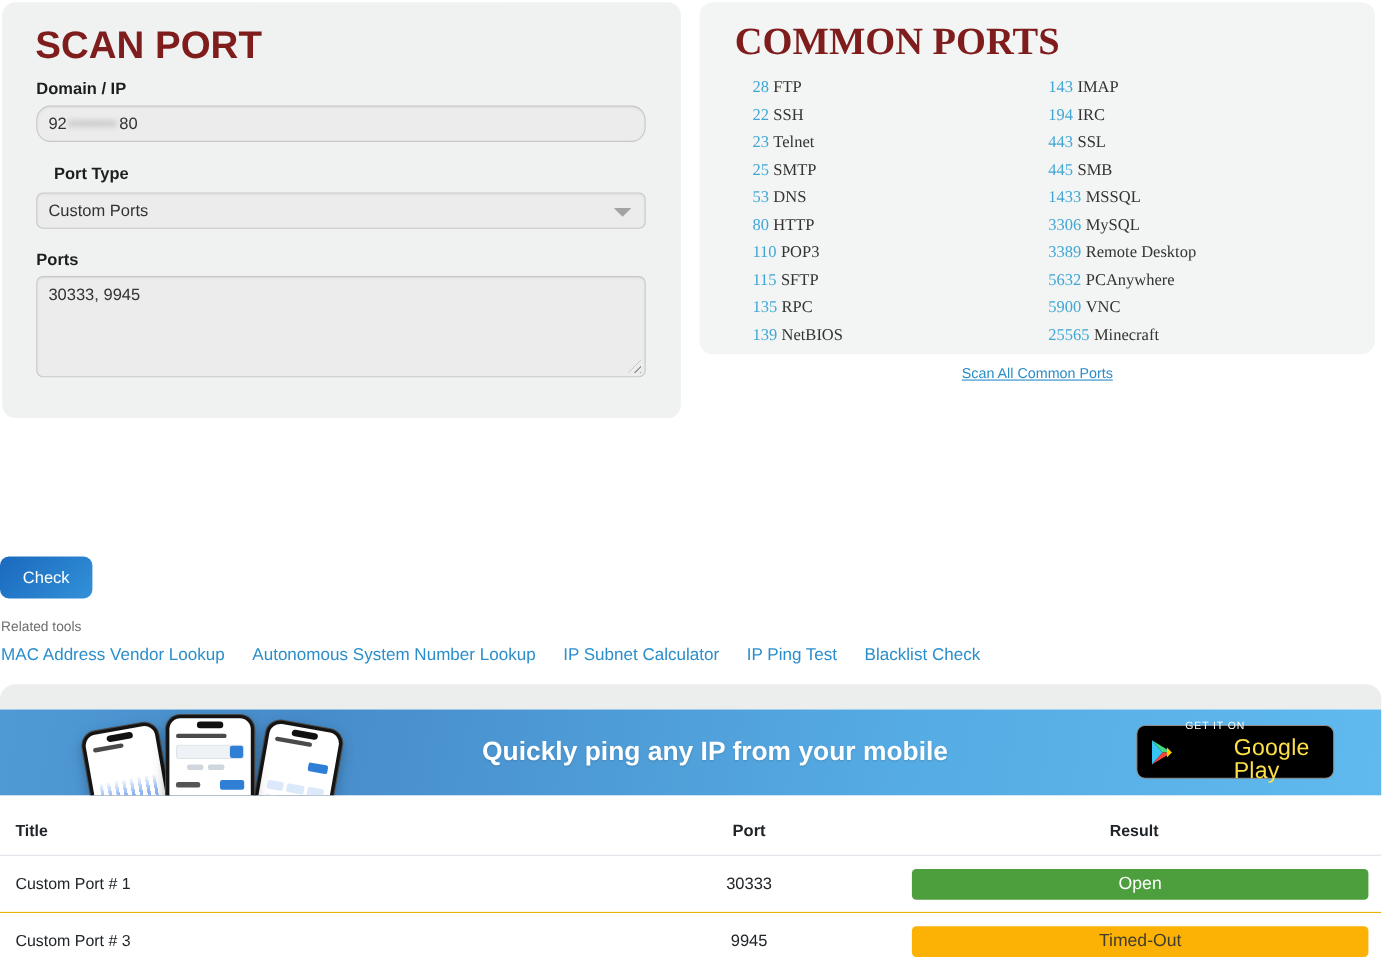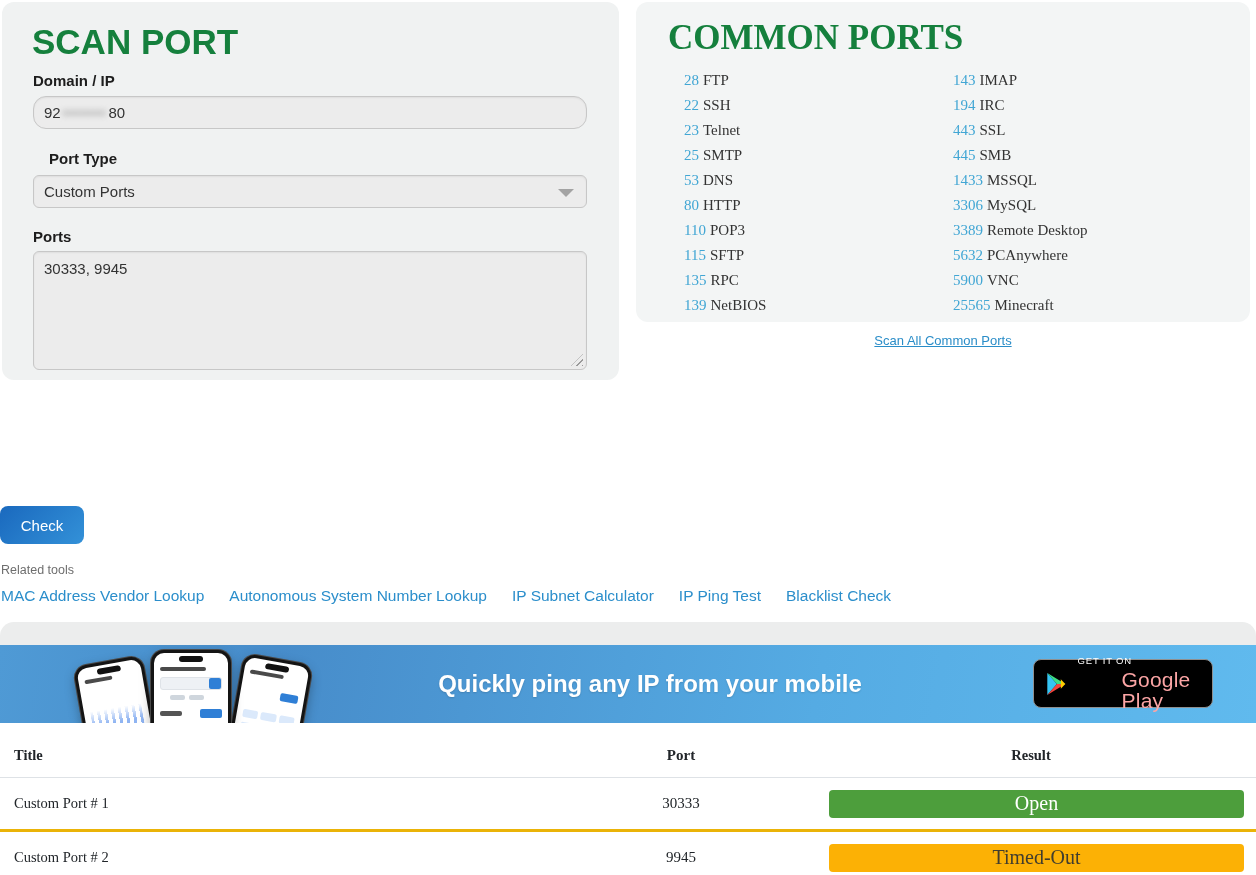--- a/index.html
+++ b/index.html
@@ -4,32 +4,32 @@
 <style>
   html,body{margin:0;padding:0;background:#fff;}
   .page{position:relative;width:1256px;height:875px;overflow:hidden;
         font-family:"Liberation Sans",sans-serif;color:#212529;background:#fff;}
 
   
   .card{position:absolute;background:#f0f2f2;border-radius:12px;}
   .card-left{left:2px;top:2px;width:617px;height:378px;}
   .card-right{left:636px;top:2px;width:614px;height:320px;background:#f3f5f5;font-family:Liberation Serif, serif;}
 
-  .panel-title{position:absolute;font-size:35px;font-weight:700;color:#15803d;line-height:40px;}
+  .panel-title{position:absolute;font-size:35px;font-weight:700;color:#7f1d1d;line-height:40px;}
   .form-label{position:absolute;font-size:15px;font-weight:700;color:#1d1d1d;}
 
   .field{position:absolute;left:33px;width:554px;background:#ececec;border:1px solid #c7c7c7;
          border-radius:6px;box-sizing:border-box;font-size:15px;color:#333;
          box-shadow:inset 0 1px 2px rgba(0,0,0,0.06);}
   .field-input{height:33px;line-height:31px;padding:0 10px;}
   .masked{filter:blur(3px);color:#8a8a8a;letter-spacing:1px;margin:0 2px;}
   .select-caret{position:absolute;right:12px;top:13px;width:0;height:0;
                 border-left:8px solid transparent;border-right:8px solid transparent;
                 border-top:8px solid #a3a3a3;}
-  .field-textarea{height:119px;padding:8px 10px;line-height:18px;}
+  .field-textarea{height:92px;padding:8px 10px;line-height:18px;}
   .resize-handle{position:absolute;right:3px;bottom:3px;width:12px;height:12px;
       background:repeating-linear-gradient(135deg,#9a9a9a 0 1px,transparent 1px 4px);
       clip-path:polygon(100% 0,100% 100%,0 100%);}
 
   
   .ports-col{position:absolute;top:66px;}
   .ports-col-1{left:48px;}
   .ports-col-2{left:317px;}
   .port-row{height:25px;line-height:25px;font-size:15px;cursor:pointer;}
   .port-num{color:#41a6d4;}
@@ -81,33 +81,33 @@
   .chip-grid .r{display:flex;gap:3px;margin-bottom:5px;}
   .chip-grid i{flex:1;height:8px;background:#dbe9fb;border-radius:2px;display:block;}
   .btn-blue-sm{position:absolute;right:6px;top:30px;width:18px;height:8px;background:#2f7fd6;border-radius:2px;}
 
   
   .gp-badge{position:absolute;left:1033px;top:14px;width:180px;height:49px;background:#000;
             border:1px solid #8f8f8f;border-radius:8px;box-sizing:border-box;display:flex;
             align-items:center;padding:0 12px;gap:11px;cursor:pointer;}
   .gp-text{display:flex;flex-direction:column;line-height:1;}
   .gp-small{color:#fff;font-size:9.5px;letter-spacing:0.8px;margin-bottom:3px;}
-  .gp-large{color:#fca5a5;font-size:21px;letter-spacing:0.2px;margin-left:44px;}
+  .gp-large{color:#fde047;font-size:21px;letter-spacing:0.2px;margin-left:44px;}
 
   
   .results{position:absolute;left:0;top:737px;width:1256px;}
-  .tr{display:grid;grid-template-columns:556px 250px 1fr;align-items:center;font-family:Liberation Serif, serif;}
+  .tr{display:grid;grid-template-columns:556px 250px 1fr;align-items:center;}
   .thead{padding:10px 0 13px;border-bottom:1px solid #dee2e6;font-weight:700;font-size:14.5px;}
   .cell-title{padding-left:14px;font-size:14.5px;}
   .cell-port{text-align:center;font-size:15px;}
   .cell-result{text-align:center;}
   .row{height:51px;}
-  .row-sep{border-bottom:3px solid #eab308;}
+  .row-sep{border-bottom:1px solid #eab308;}
   .status-badge{margin:0 12px 0 23px;height:28px;border-radius:4px;display:flex;
-                align-items:center;justify-content:center;font-size:20px;}
+                align-items:center;justify-content:center;font-size:16px;}
 </style>
 </head>
 <body>
 
 <div class="page">
 
   <div class="card card-left">
     <div class="panel-title" style="left:30px;top:20px;">SCAN PORT</div>
 
     <div class="form-label" style="left:31px;top:70px;">Domain / IP</div>
@@ -248,21 +248,21 @@
 
     <div class="tr row row-sep">
       <div class="cell-title">Custom Port # 1</div>
       <div class="cell-port">30333</div>
       <div class="cell-result">
         <div class="status-badge" style="background: rgb(77, 158, 60); color: rgb(255, 255, 255);">Open</div>
       </div>
     </div>
 
     <div class="tr row">
-      <div class="cell-title">Custom Port # 2</div>
+      <div class="cell-title">Custom Port # 3</div>
       <div class="cell-port">9945</div>
       <div class="cell-result">
         <div class="status-badge" style="background: rgb(252, 177, 5); color: rgb(65, 61, 46);">Timed-Out</div>
       </div>
     </div>
   </div>
 
 </div>
 
 </body></html>

